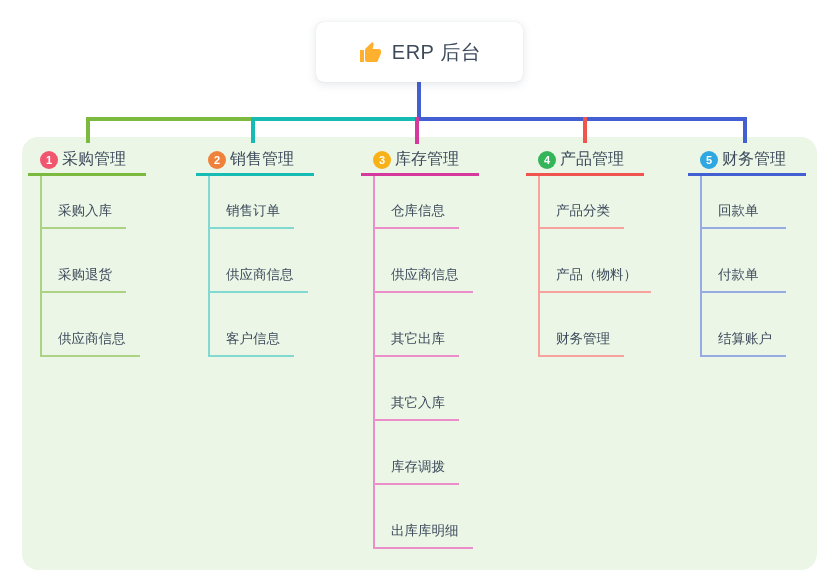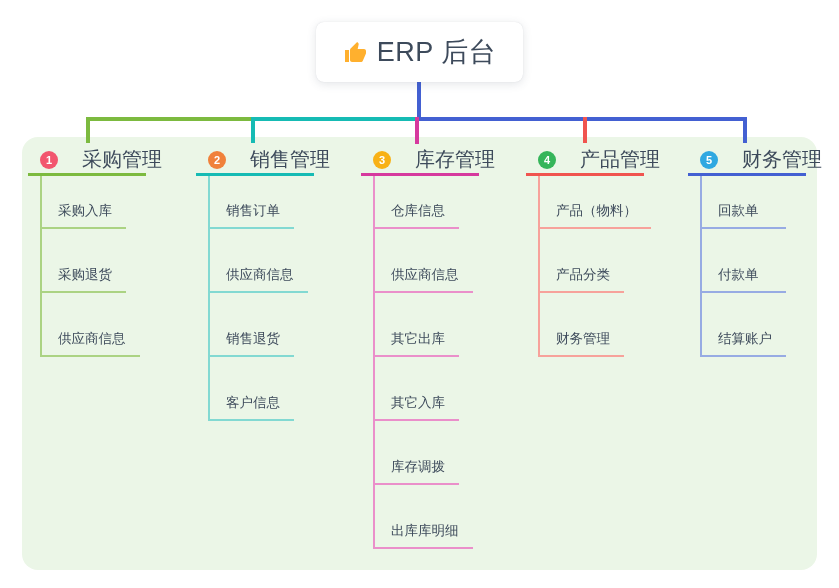--- a/index.html
+++ b/index.html
@@ -10,21 +10,21 @@
     color:#3d4a5b;
   }
   
   .root-node{
     position:absolute;left:316px;top:22px;width:207px;height:60px;
     background:#ffffff;border-radius:8px;
     box-shadow:0 2px 10px rgba(60,70,90,.14), 0 0 1px rgba(60,70,90,.18);
     display:flex;align-items:center;justify-content:center;gap:10px;
     z-index:5;
   }
-  .root-title{font-size:27px;color:#3d4a5b;letter-spacing:.5px;}
+  .root-title{font-size:20px;color:#3d4a5b;letter-spacing:.5px;}
   .root-icon{width:24px;height:24px;flex:0 0 auto;margin-top:2px;}
   
   .line{position:absolute;z-index:2;}
   
   .panel{
     position:absolute;left:22px;top:137px;width:795px;height:433px;
     border-radius:16px;z-index:1;
   }
   
   .branch{position:absolute;top:146px;z-index:3;}
@@ -33,21 +33,21 @@
     border-bottom:3px solid var(--accent);
     display:flex;align-items:center;padding-left:12px;
   }
   .badge{
     width:18px;height:18px;border-radius:50%;
     background:var(--badge);color:#ffffff;
     font-size:11px;font-weight:bold;
     display:flex;align-items:center;justify-content:center;
     flex:0 0 auto;
   }
-  .branch-label{margin-left:24px;font-size:20px;color:#3d4a5b;white-space:nowrap;}
+  .branch-label{margin-left:4px;font-size:16px;color:#3d4a5b;white-space:nowrap;}
   .branch-children{
     margin-left:12px;
     border-left:2px solid var(--light);
   }
   .child{
     height:64px;box-sizing:border-box;
     display:flex;align-items:flex-end;
     padding:0 14px 7px 16px;
     border-bottom:2px solid var(--light);
     width:max-content;min-width:84px;
@@ -90,21 +90,20 @@
 </div>
 
 <div class="branch" style="left: 196px; --accent: #16BBB4; --light: #82D9D2; --badge: #F0813B;">
   <div class="branch-header">
     <span class="badge">2</span>
     <span class="branch-label">销售管理</span>
   </div>
   <div class="branch-children">
     <div class="child">销售订单</div>
     <div class="child">供应商信息</div>
-    <div class="child">销售退货</div>
     <div class="child">客户信息</div>
   </div>
 </div>
 
 <div class="branch" style="left: 361px; --accent: #D6399E; --light: #EA8FCA; --badge: #F8B116;">
   <div class="branch-header">
     <span class="badge">3</span>
     <span class="branch-label">库存管理</span>
   </div>
   <div class="branch-children">
@@ -116,22 +115,22 @@
     <div class="child">出库库明细</div>
   </div>
 </div>
 
 <div class="branch" style="left: 526px; --accent: #F0544F; --light: #F7A29B; --badge: #35B55A;">
   <div class="branch-header">
     <span class="badge">4</span>
     <span class="branch-label">产品管理</span>
   </div>
   <div class="branch-children">
+    <div class="child">产品分类</div>
     <div class="child">产品（物料）</div>
-    <div class="child">产品分类</div>
     <div class="child">财务管理</div>
   </div>
 </div>
 
 <div class="branch" style="left: 688px; --accent: #4360D2; --light: #97ABE3; --badge: #2FA8E1;">
   <div class="branch-header">
     <span class="badge">5</span>
     <span class="branch-label">财务管理</span>
   </div>
   <div class="branch-children">

